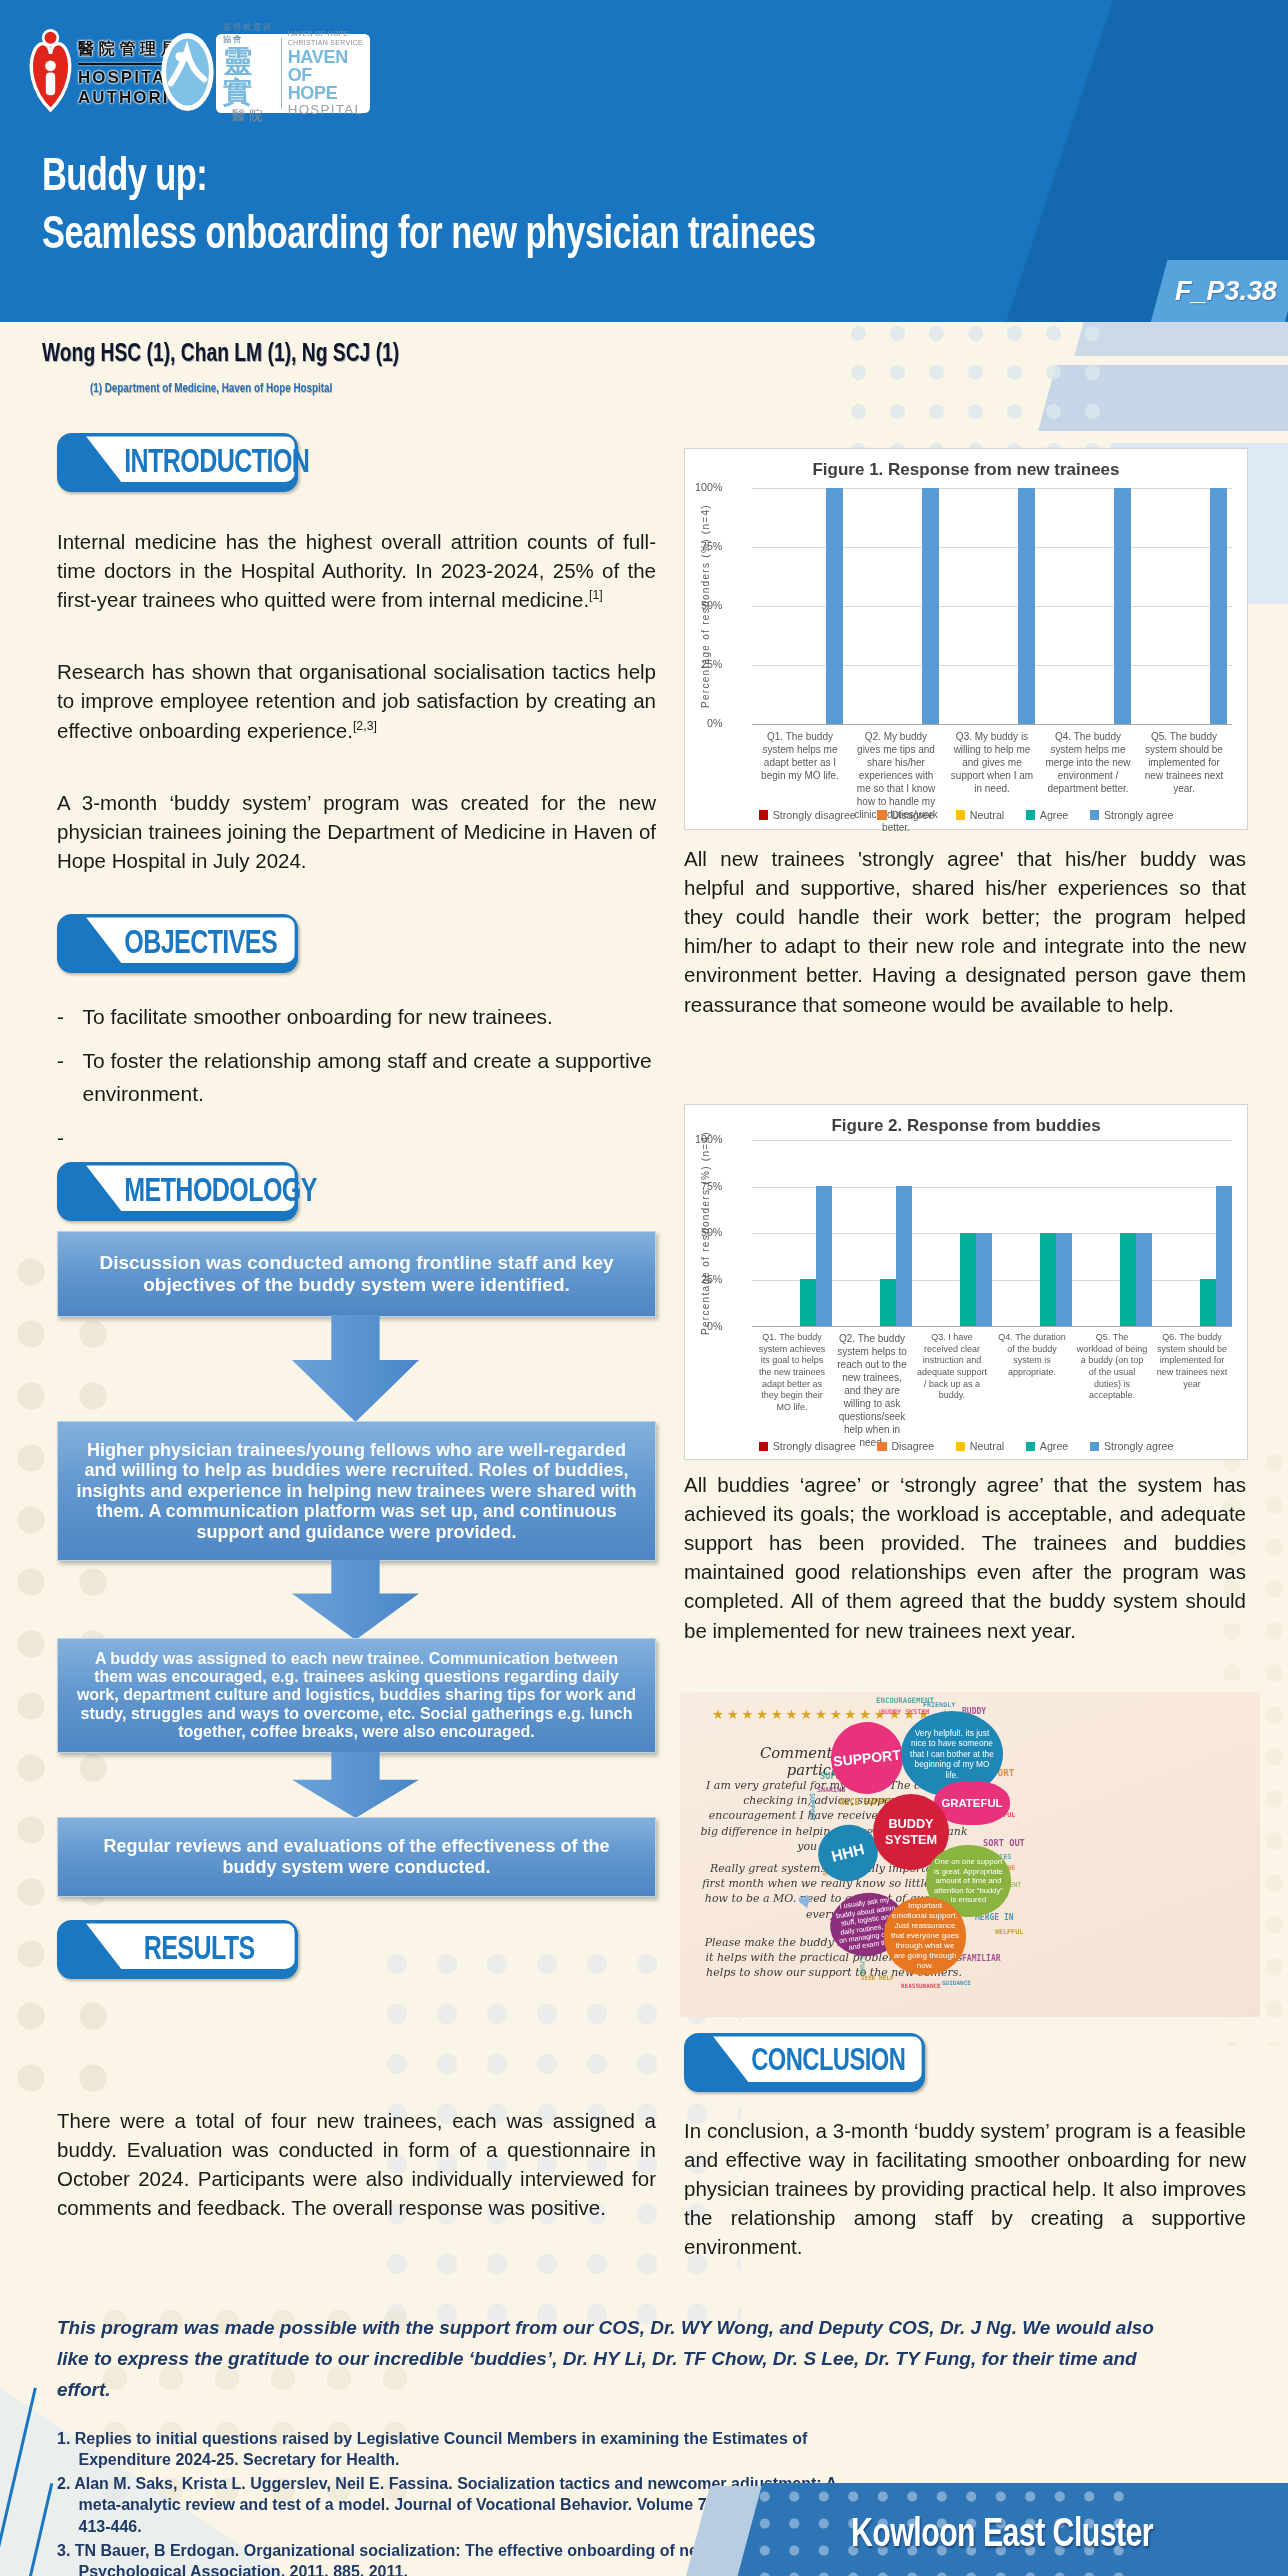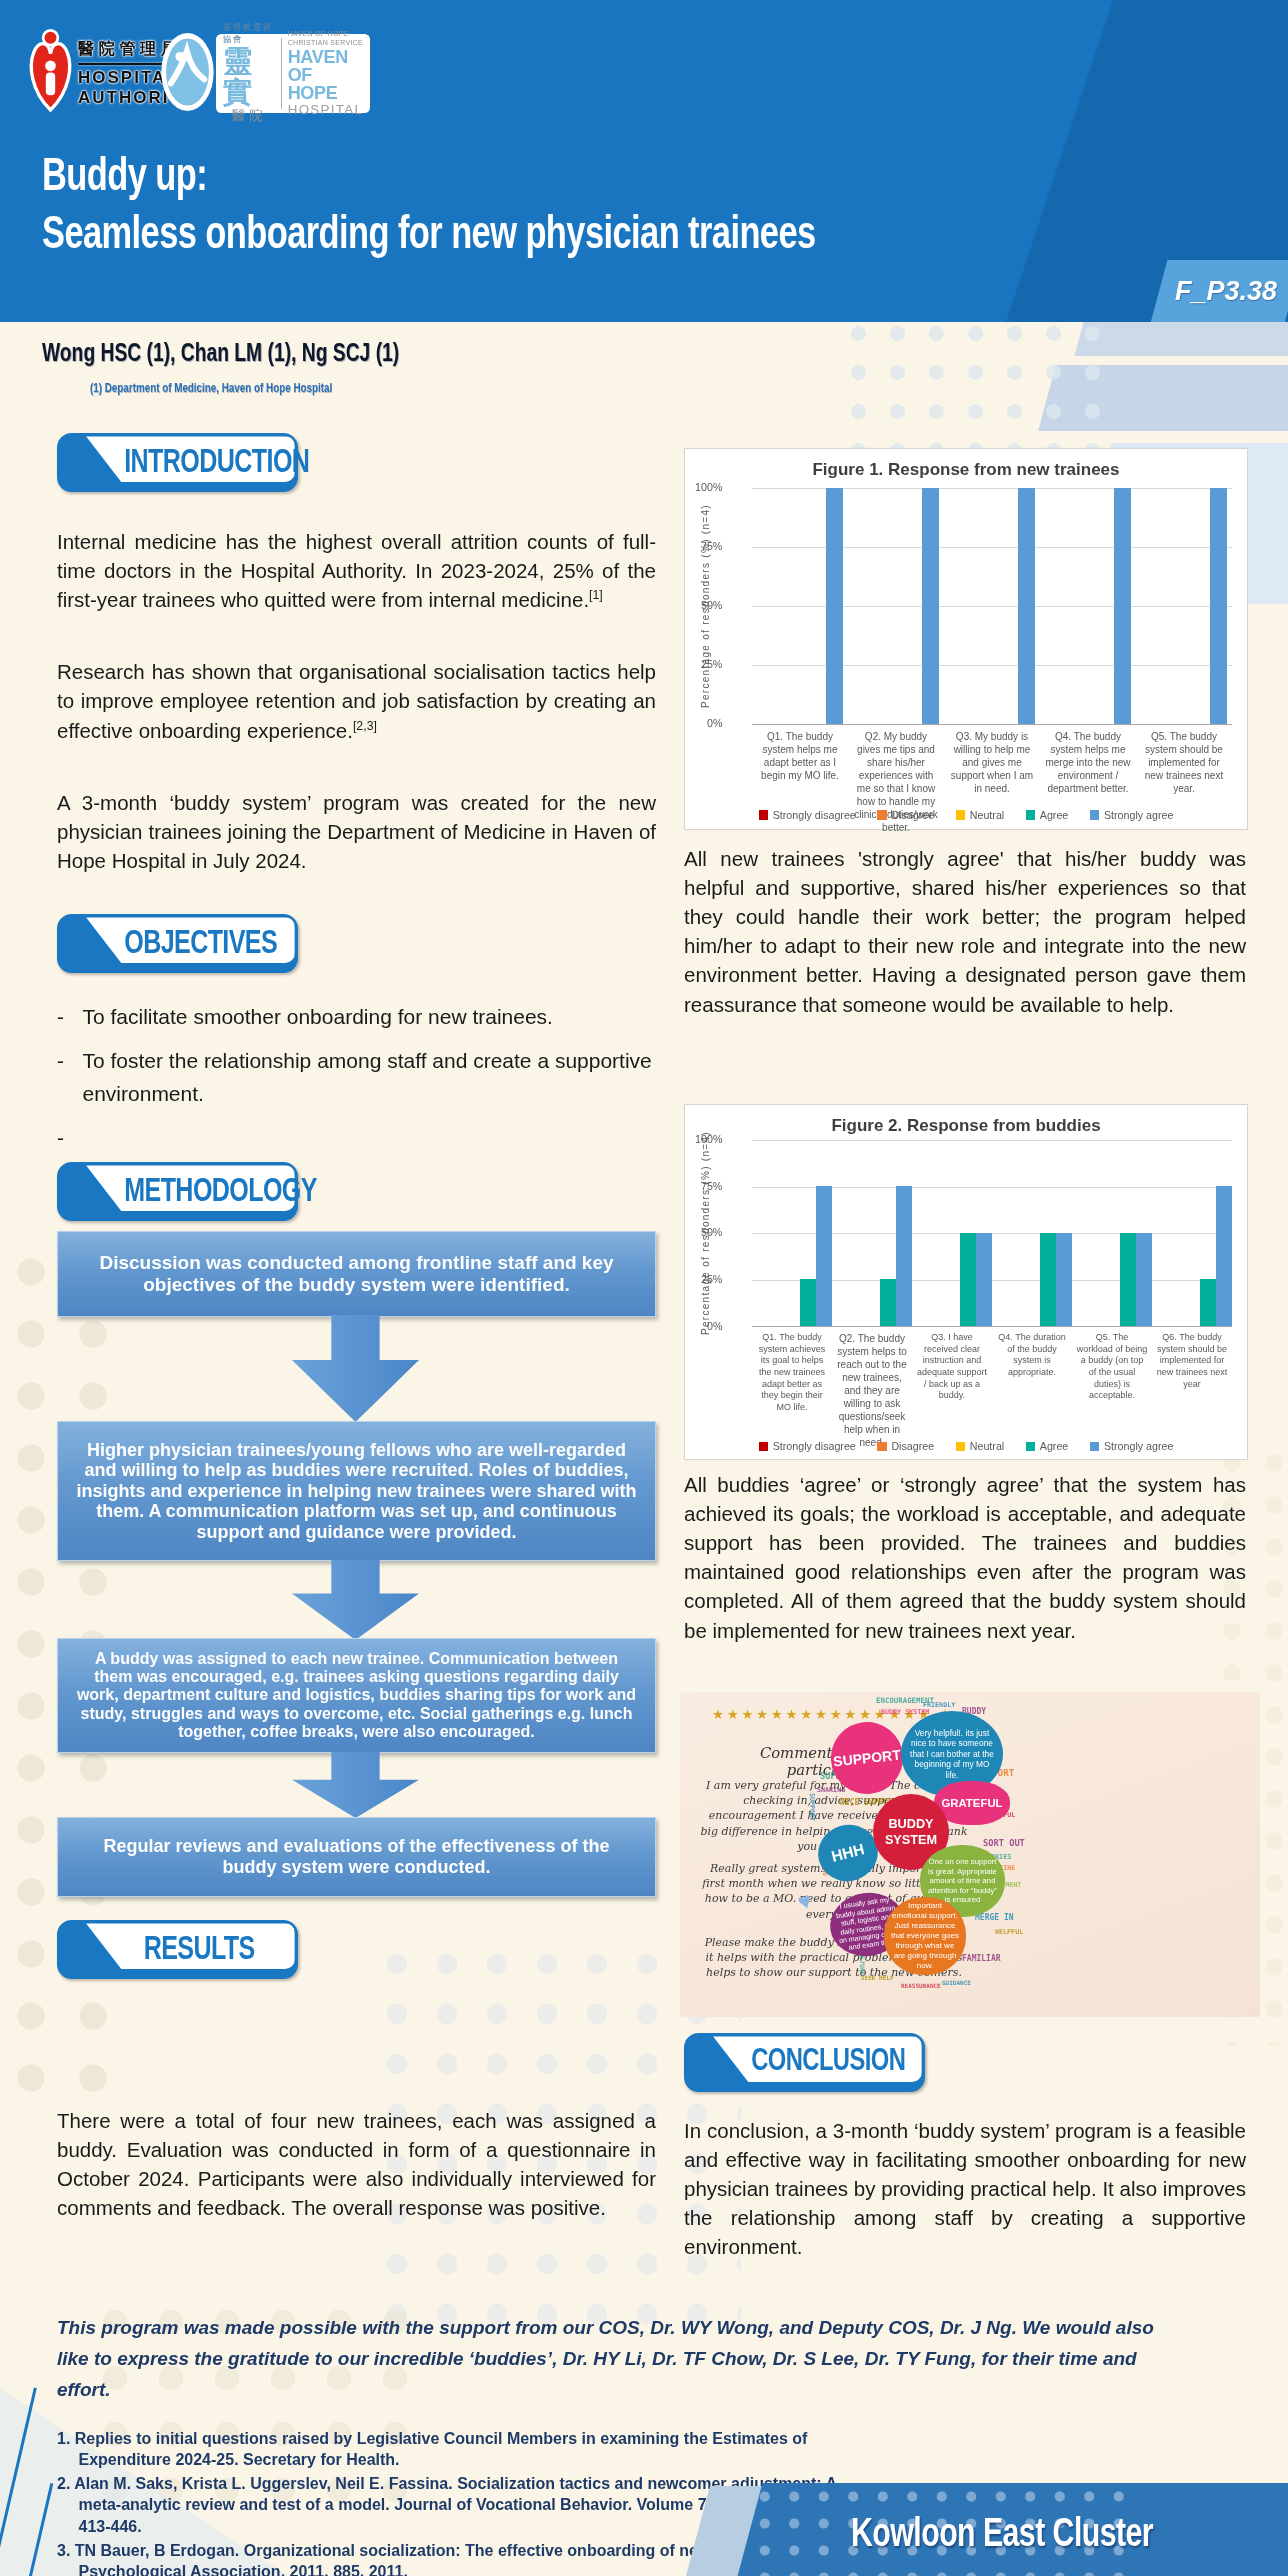--- a/index.html
+++ b/index.html
@@ -474,21 +474,21 @@
       <span class="cloud-word" style="left: 181px; top: 282px; font-size: 6px; color: rgb(181, 137, 0); transform: none;">SEEK HELP</span>
       <span class="cloud-word" style="left: 221px; top: 290px; font-size: 6px; color: rgb(212, 31, 58); transform: none;">REASSURANCE</span>
       <span class="cloud-word" style="left: 262px; top: 287px; font-size: 6px; color: rgb(31, 135, 181); transform: none;">GUIDANCE</span>
       <span class="cloud-word" style="left: 315px; top: 236px; font-size: 6.7px; color: rgb(181, 137, 0); transform: none;">HELPFUL</span>
     </div>
   <div class="bubble" style="left:151px;top:30px;width:72px;height:72px;background:#e8327c;font-weight:800;font-size:14px;transform:rotate(-6deg);">SUPPORT</div>
   <div class="bubble" style="left:221px;top:19px;width:102px;height:86px;background:#1f87b5;font-size:8.4px;line-height:1.25;">Very helpful!. its just nice to have someone that I can bother at the beginning of my MO life.</div>
   <div class="bubble" style="left:254px;top:89px;width:76px;height:44px;background:#e8327c;border-radius:46%;font-weight:800;font-size:11.4px;">GRATEFUL</div>
   <div class="bubble" style="left:138px;top:133px;width:60px;height:56px;background:#1f87b5;font-weight:800;font-size:15.4px;transform:rotate(-14deg);">HHH</div>
   <div class="bubble" style="left:193px;top:102px;width:76px;height:76px;background:#d41f3a;font-weight:800;font-size:12.7px;line-height:1.3;">BUDDY SYSTEM</div>
-  <div class="bubble" style="left:240px;top:153px;width:85px;height:72px;background:#8ab33f;border-radius:48%;font-size:7.7px;line-height:1.25;">One on one support is great. Appropriate amount of time and attention for “buddy” is ensured</div>
+  <div class="bubble" style="left:246px;top:153px;width:85px;height:72px;background:#8ab33f;border-radius:48%;font-size:7.7px;line-height:1.25;">One on one support is great. Appropriate amount of time and attention for “buddy” is ensured</div>
   <div class="bubble" style="left:150px;top:201px;width:75px;height:63px;background:#8e2f7e;font-size:7px;line-height:1.2;transform:rotate(-8deg);">I usually ask my buddy about admin stuff, logistic and daily routines, tips on managing cases and exam tips</div>
   <div class="bubble" style="left:204px;top:205px;width:82px;height:78px;background:#e87722;border-radius:48%;font-size:8px;line-height:1.25;">Important emotional support. Just reassurance that everyone goes through what we are going through now.</div>
 </div>
 
 <div class="abs badge" style="left:684px;top:2033px;">
   <div class="badge-white"></div>
   <span class="badge-text" style="font-size:28px;">CONCLUSION</span>
 </div>
 <div class="abs bodytext" style="left:684px;top:2116px;width:562px;">In conclusion, a 3-month ‘buddy system’ program is a feasible and effective way in facilitating smoother onboarding for new physician trainees by providing practical help. It also improves the relationship among staff by creating a supportive environment.</div>
 

